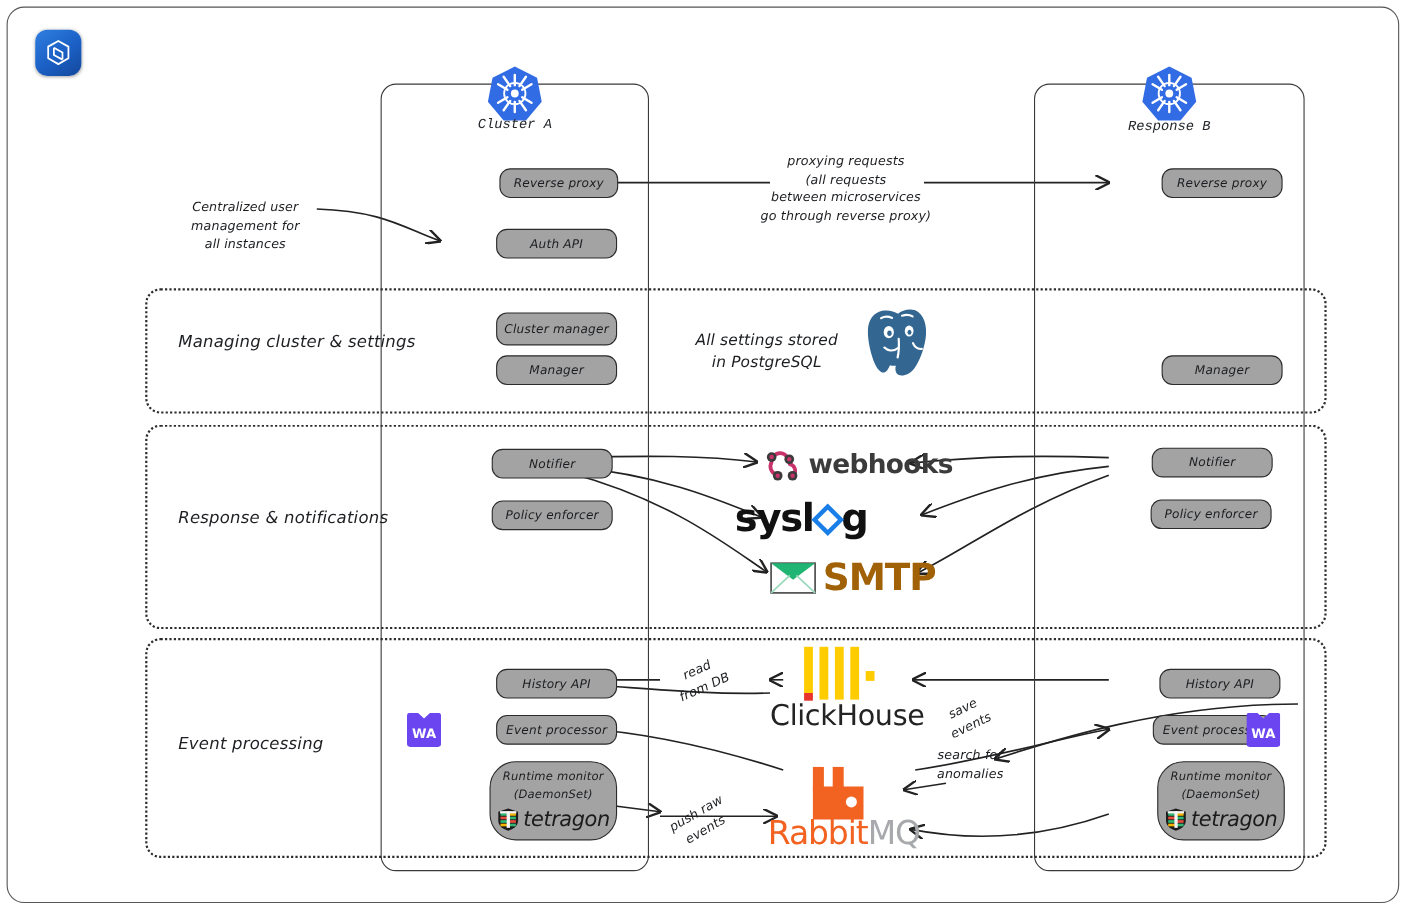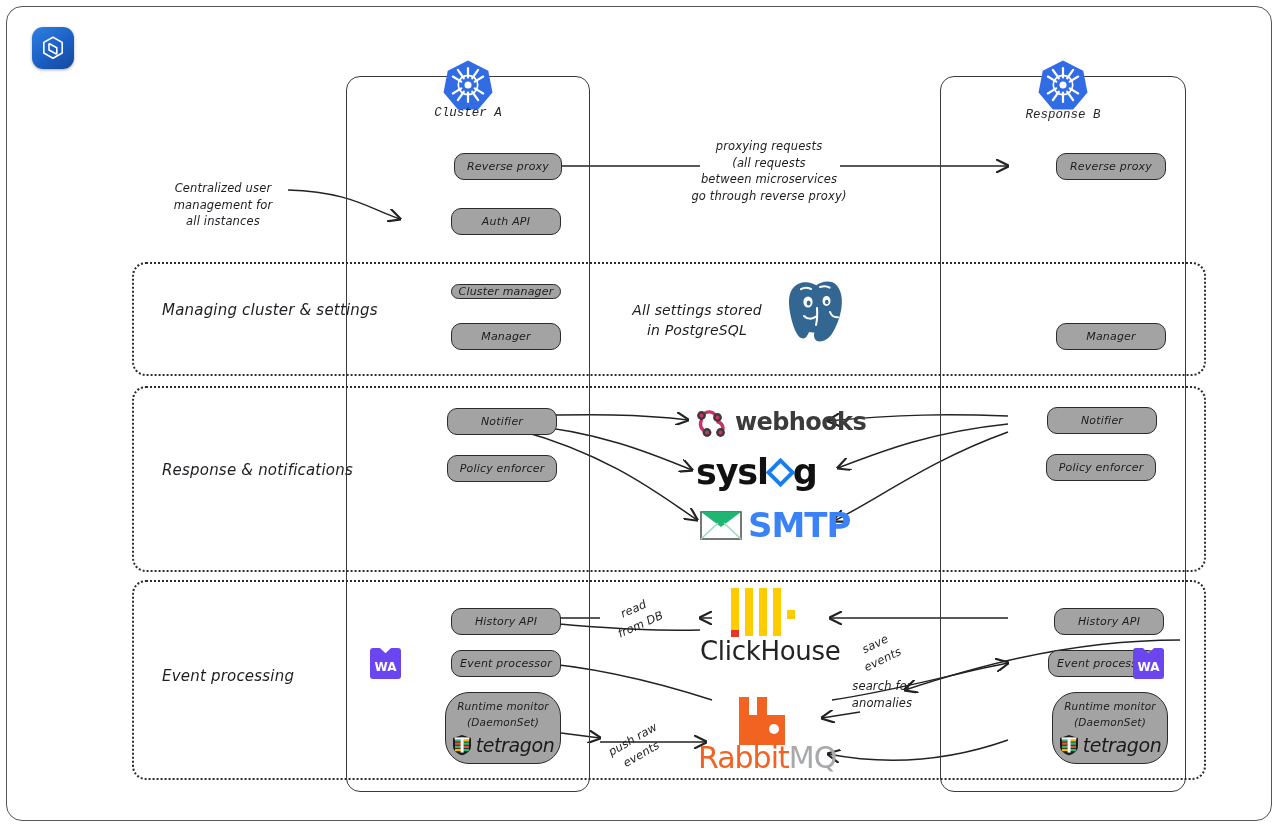--- a/index.html
+++ b/index.html
@@ -69,21 +69,21 @@
 
   
   .syslog-text{font-size:35px;font-weight:800;color:#111;letter-spacing:-1.2px;display:flex;align-items:center;}
   .syslog-dia{
     display:inline-block;width:21px;height:21px;border:4px solid #1a7ee8;transform:rotate(45deg);
     margin:0 2px;box-sizing:border-box;
   }
 
   
   .smtp-wrap{display:flex;align-items:center;gap:6px;}
-  .smtp-text{font-size:34px;font-weight:800;color:#3b82f6;letter-spacing:-1px;}
+  .smtp-text{font-size:34px;font-weight:800;color:#a16207;letter-spacing:-1px;}
 
   
   .ch-bars{position:relative;width:62px;height:48px;}
   .ch-bars i{position:absolute;background:#fc0;display:block;}
   .ch-text{font-size:26px;color:#232323;letter-spacing:-0.3px;}
 
   
   .rmq-text{font-size:30px;font-weight:400;letter-spacing:-1px;}
   .rmq-rabbit{color:#f26322;}
   .rmq-mq{color:#a7a9ac;}
@@ -182,21 +182,21 @@
           <path d="M27 24 L20 14"></path>
         </g>
         <circle cx="32" cy="32" r="11.5" fill="none" stroke="#fff" stroke-width="2"></circle>
       </g>
     </svg>
   </div>
   <div class="k8s-label" style="left:398px;top:106px;">Cluster A</div>
 
   <div class="node" style="left:414px;top:153px;width:108px;height:27px;">Reverse proxy</div>
   <div class="node" style="left:411px;top:208px;width:110px;height:27px;">Auth API</div>
-  <div class="node" style="left:411px;top:284px;width:110px;height:15px;">Cluster manager</div>
+  <div class="node" style="left:411px;top:284px;width:110px;height:30px;">Cluster manager</div>
   <div class="node" style="left:411px;top:323px;width:110px;height:27px;">Manager</div>
   <div class="node" style="left:407px;top:408px;width:110px;height:27px;">Notifier</div>
   <div class="node" style="left:407px;top:455px;width:110px;height:27px;">Policy enforcer</div>
   <div class="node" style="left:411px;top:608px;width:110px;height:27px;">History API</div>
   <div class="node" style="left:411px;top:650px;width:110px;height:27px;">Event processor</div>
   <div class="wa-badge" style="left:370px;top:648px;">WA</div>
 
   <div class="node tall" style="left:405px;top:692px;width:116px;height:72px;">
     <span class="sub">Runtime monitor</span>
     <span class="sub">(DaemonSet)</span>
@@ -346,21 +346,21 @@
       <g fill="#c9336b">
         <circle cx="7.5" cy="9.5" r="2"></circle>
         <circle cx="23.5" cy="11.5" r="2"></circle>
         <circle cx="26.5" cy="26.5" r="2"></circle>
         <circle cx="13" cy="26.5" r="2"></circle>
       </g>
     </svg>
     <span class="webhooks-text">webhooks</span>
   </div>
 
-  <div class="logo syslog-text" style="left:696px;top:452px;">
+  <div class="logo syslog-text" style="left:668px;top:452px;">
     <span>sysl</span>
     <span class="syslog-dia"></span>
     <span>g</span>
   </div>
 
   <div class="logo smtp-wrap" style="left:700px;top:505px;">
     <svg width="42" height="32" viewBox="0 0 42 32">
       <rect x="1" y="3" width="40" height="27" fill="#fff" stroke="#555" stroke-width="1.6"></rect>
       <path d="M1 3 L21 18 L41 3 Z" fill="#21b573"></path>
       <path d="M1 30 L18 14" stroke="#9bd9bd" stroke-width="1.6" fill="none"></path>

